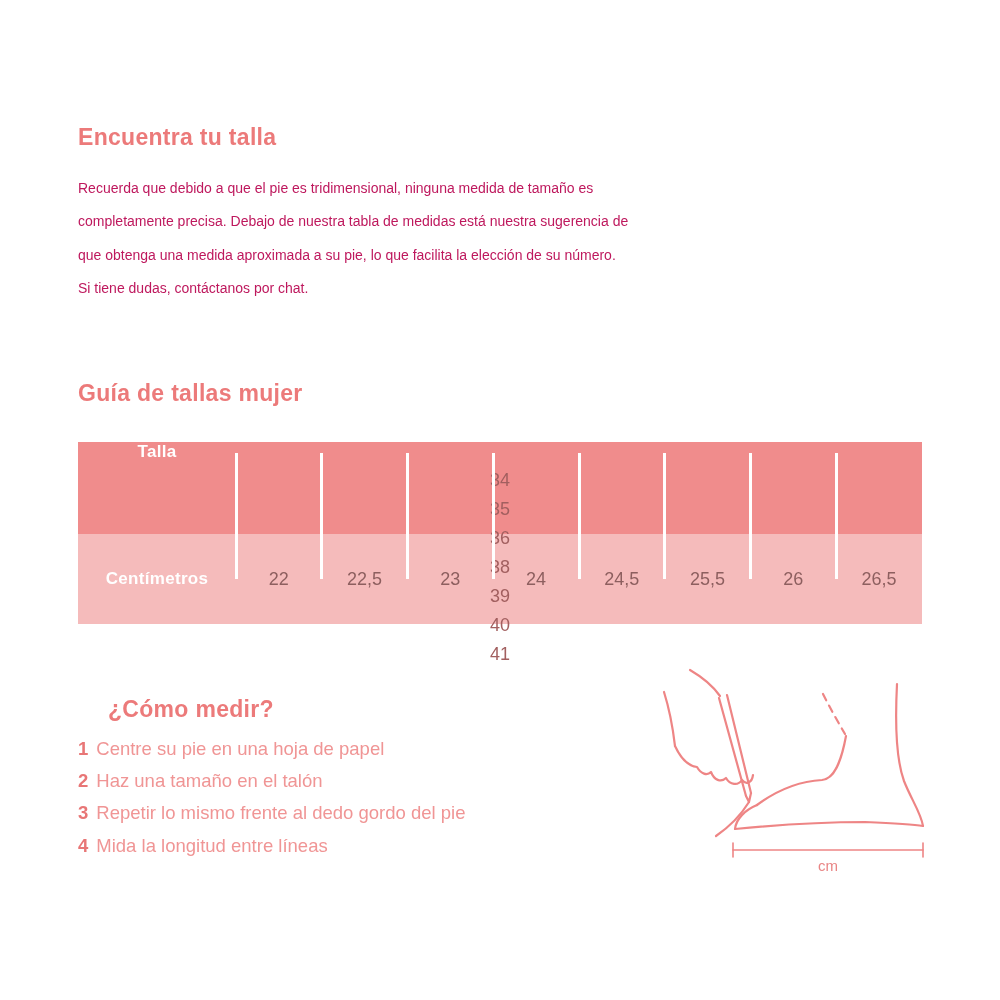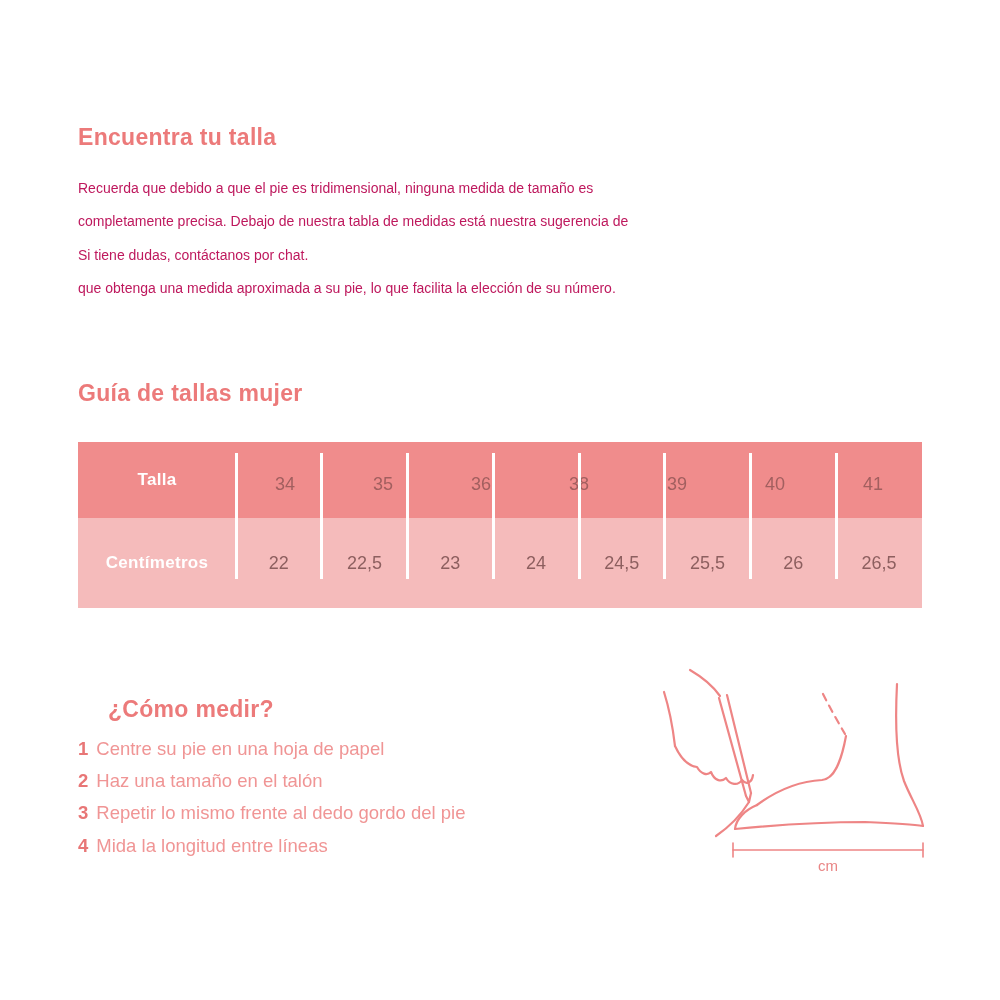--- a/index.html
+++ b/index.html
@@ -16,21 +16,21 @@
   .h-guide   { top:380px; }
   .h-measure { top:696px;margin-left:30px; }
 
   .intro {
     position:absolute; left:78px; top:172px; width:870px;
     font-size:14px; line-height:33.4px; color:#be185d;
   }
 
   .size-table { position:absolute; left:78px; top:442px; width:844px; height:152px; }
   .trow { display:flex; width:100%; }
-  .row-sizes { height:76px; background:#f08c8c; }
+  .row-sizes { height:92px; background:#f08c8c;flex-direction:column; }
   .row-cm    { height:90px; background:#f5bbbb; }
   .cell { display:flex; align-items:center; justify-content:center; }
   .cell.label { width:158px; color:#ffffff; font-weight:700; font-size:17px; letter-spacing:0.3px; }
   .cell.val   { flex:1; font-size:18px; }
   .row-sizes .val { color:#a25f5f;margin-top:8px; }
   .row-cm    .val { color:#8d5f5f; }
   .vdiv { position:absolute; top:11px; bottom:15px; width:3px; background:#ffffff; }
 
   .steps {
     position:absolute; left:78px; top:733px;
@@ -47,22 +47,22 @@
 </head>
 <body>
 
 <div class="page">
 
   <h2 class="heading h-find">Encuentra tu talla</h2>
 
   <div class="intro">
     <div>Recuerda que debido a que el pie es tridimensional, ninguna medida de tamaño es</div>
     <div>completamente precisa. Debajo de nuestra tabla de medidas está nuestra sugerencia de</div>
+    <div>que obtenga una medida aproximada a su pie, lo que facilita la elección de su número.</div>
     <div>Si tiene dudas, contáctanos por chat.</div>
-    <div>que obtenga una medida aproximada a su pie, lo que facilita la elección de su número.</div>
   </div>
 
   <h2 class="heading h-guide">Guía de tallas mujer</h2>
 
   <div class="size-table">
     <div class="trow row-sizes">
       <div class="cell label">Talla</div>
       <div class="cell val">34</div>
       <div class="cell val">35</div>
       <div class="cell val">36</div>

